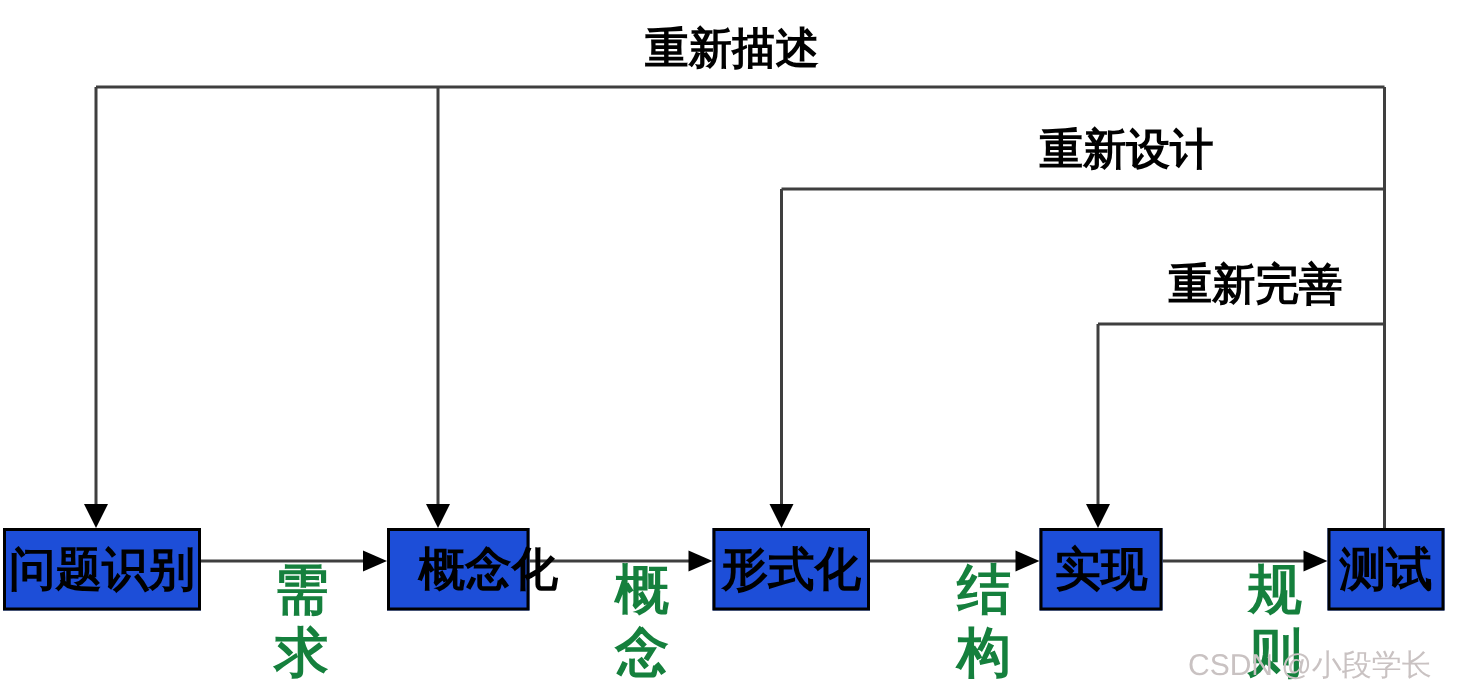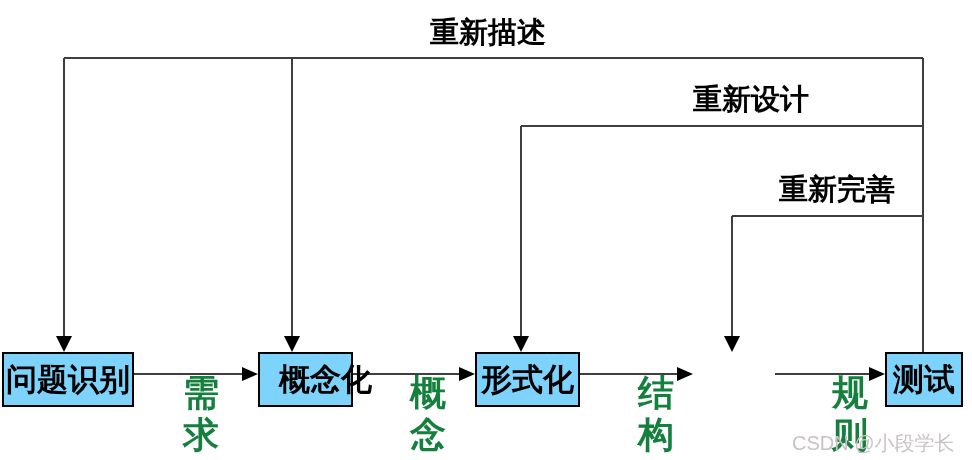--- a/index.html
+++ b/index.html
@@ -32,21 +32,21 @@
   }
   .fb-redescribe { left: 430px; top: 13px; }
   .fb-redesign   { left: 693px; top: 80px; }
   .fb-refine     { left: 779px; top: 170px; }
 
   .stage-box {
     position: absolute;
     top: 352px;
     height: 55px;
     box-sizing: border-box;
-    background: #7dd3fc;
+    background: #1d4ed8;
     border: 2px solid #000000;
     display: flex;
     align-items: center;
     justify-content: center;
     font-size: 31px;
     font-weight: bold;
     color: #000000;
     white-space: nowrap;
   }
   .stage-1 { left: 2px;   width: 132px; }
@@ -121,20 +121,21 @@
     </g>
   </svg>
 
   <div class="fb-label fb-redescribe">重新描述</div>
   <div class="fb-label fb-redesign">重新设计</div>
   <div class="fb-label fb-refine">重新完善</div>
 
   <div class="stage-box stage-1">问题识别</div>
   <div class="stage-box stage-2">概念化</div>
   <div class="stage-box stage-3">形式化</div>
+  <div class="stage-box stage-4">实现</div>
   <div class="stage-box stage-5">测试</div>
 
   <div class="trans-label trans-1">需求</div>
   <div class="trans-label trans-2">概念</div>
   <div class="trans-label trans-3">结构</div>
   <div class="trans-label trans-4">规则</div>
 
   <div class="watermark">CSDN @小段学长</div>
 
 </div>

